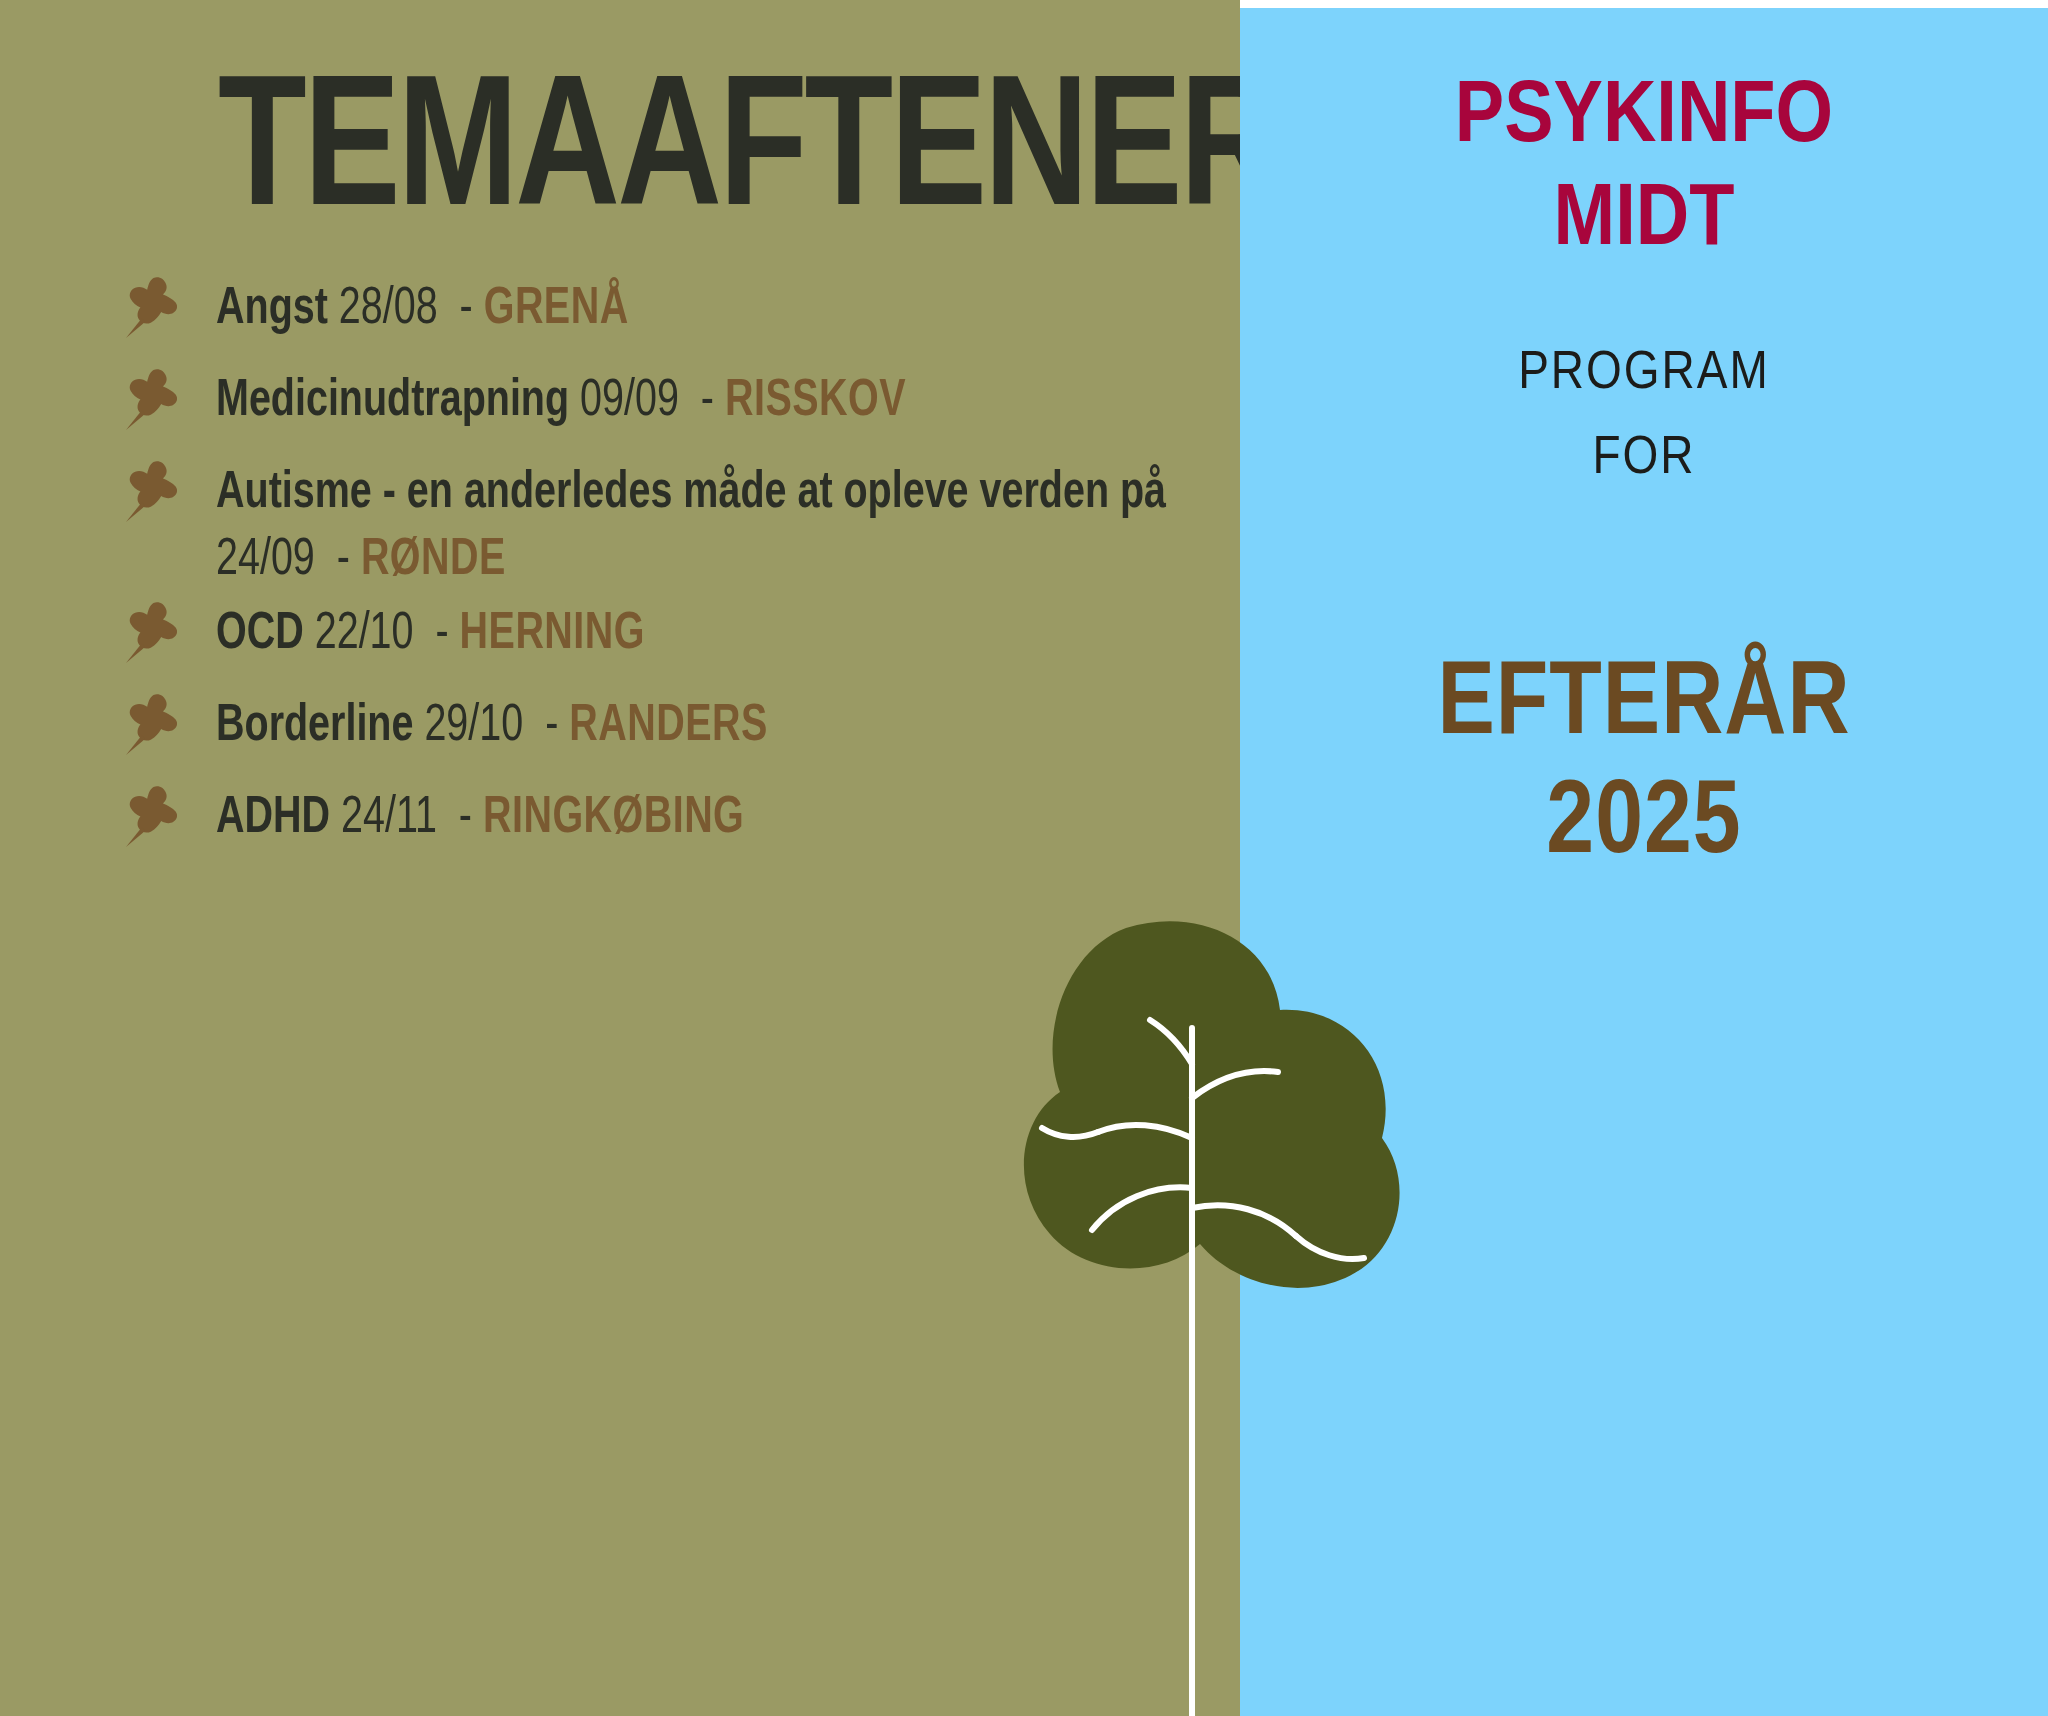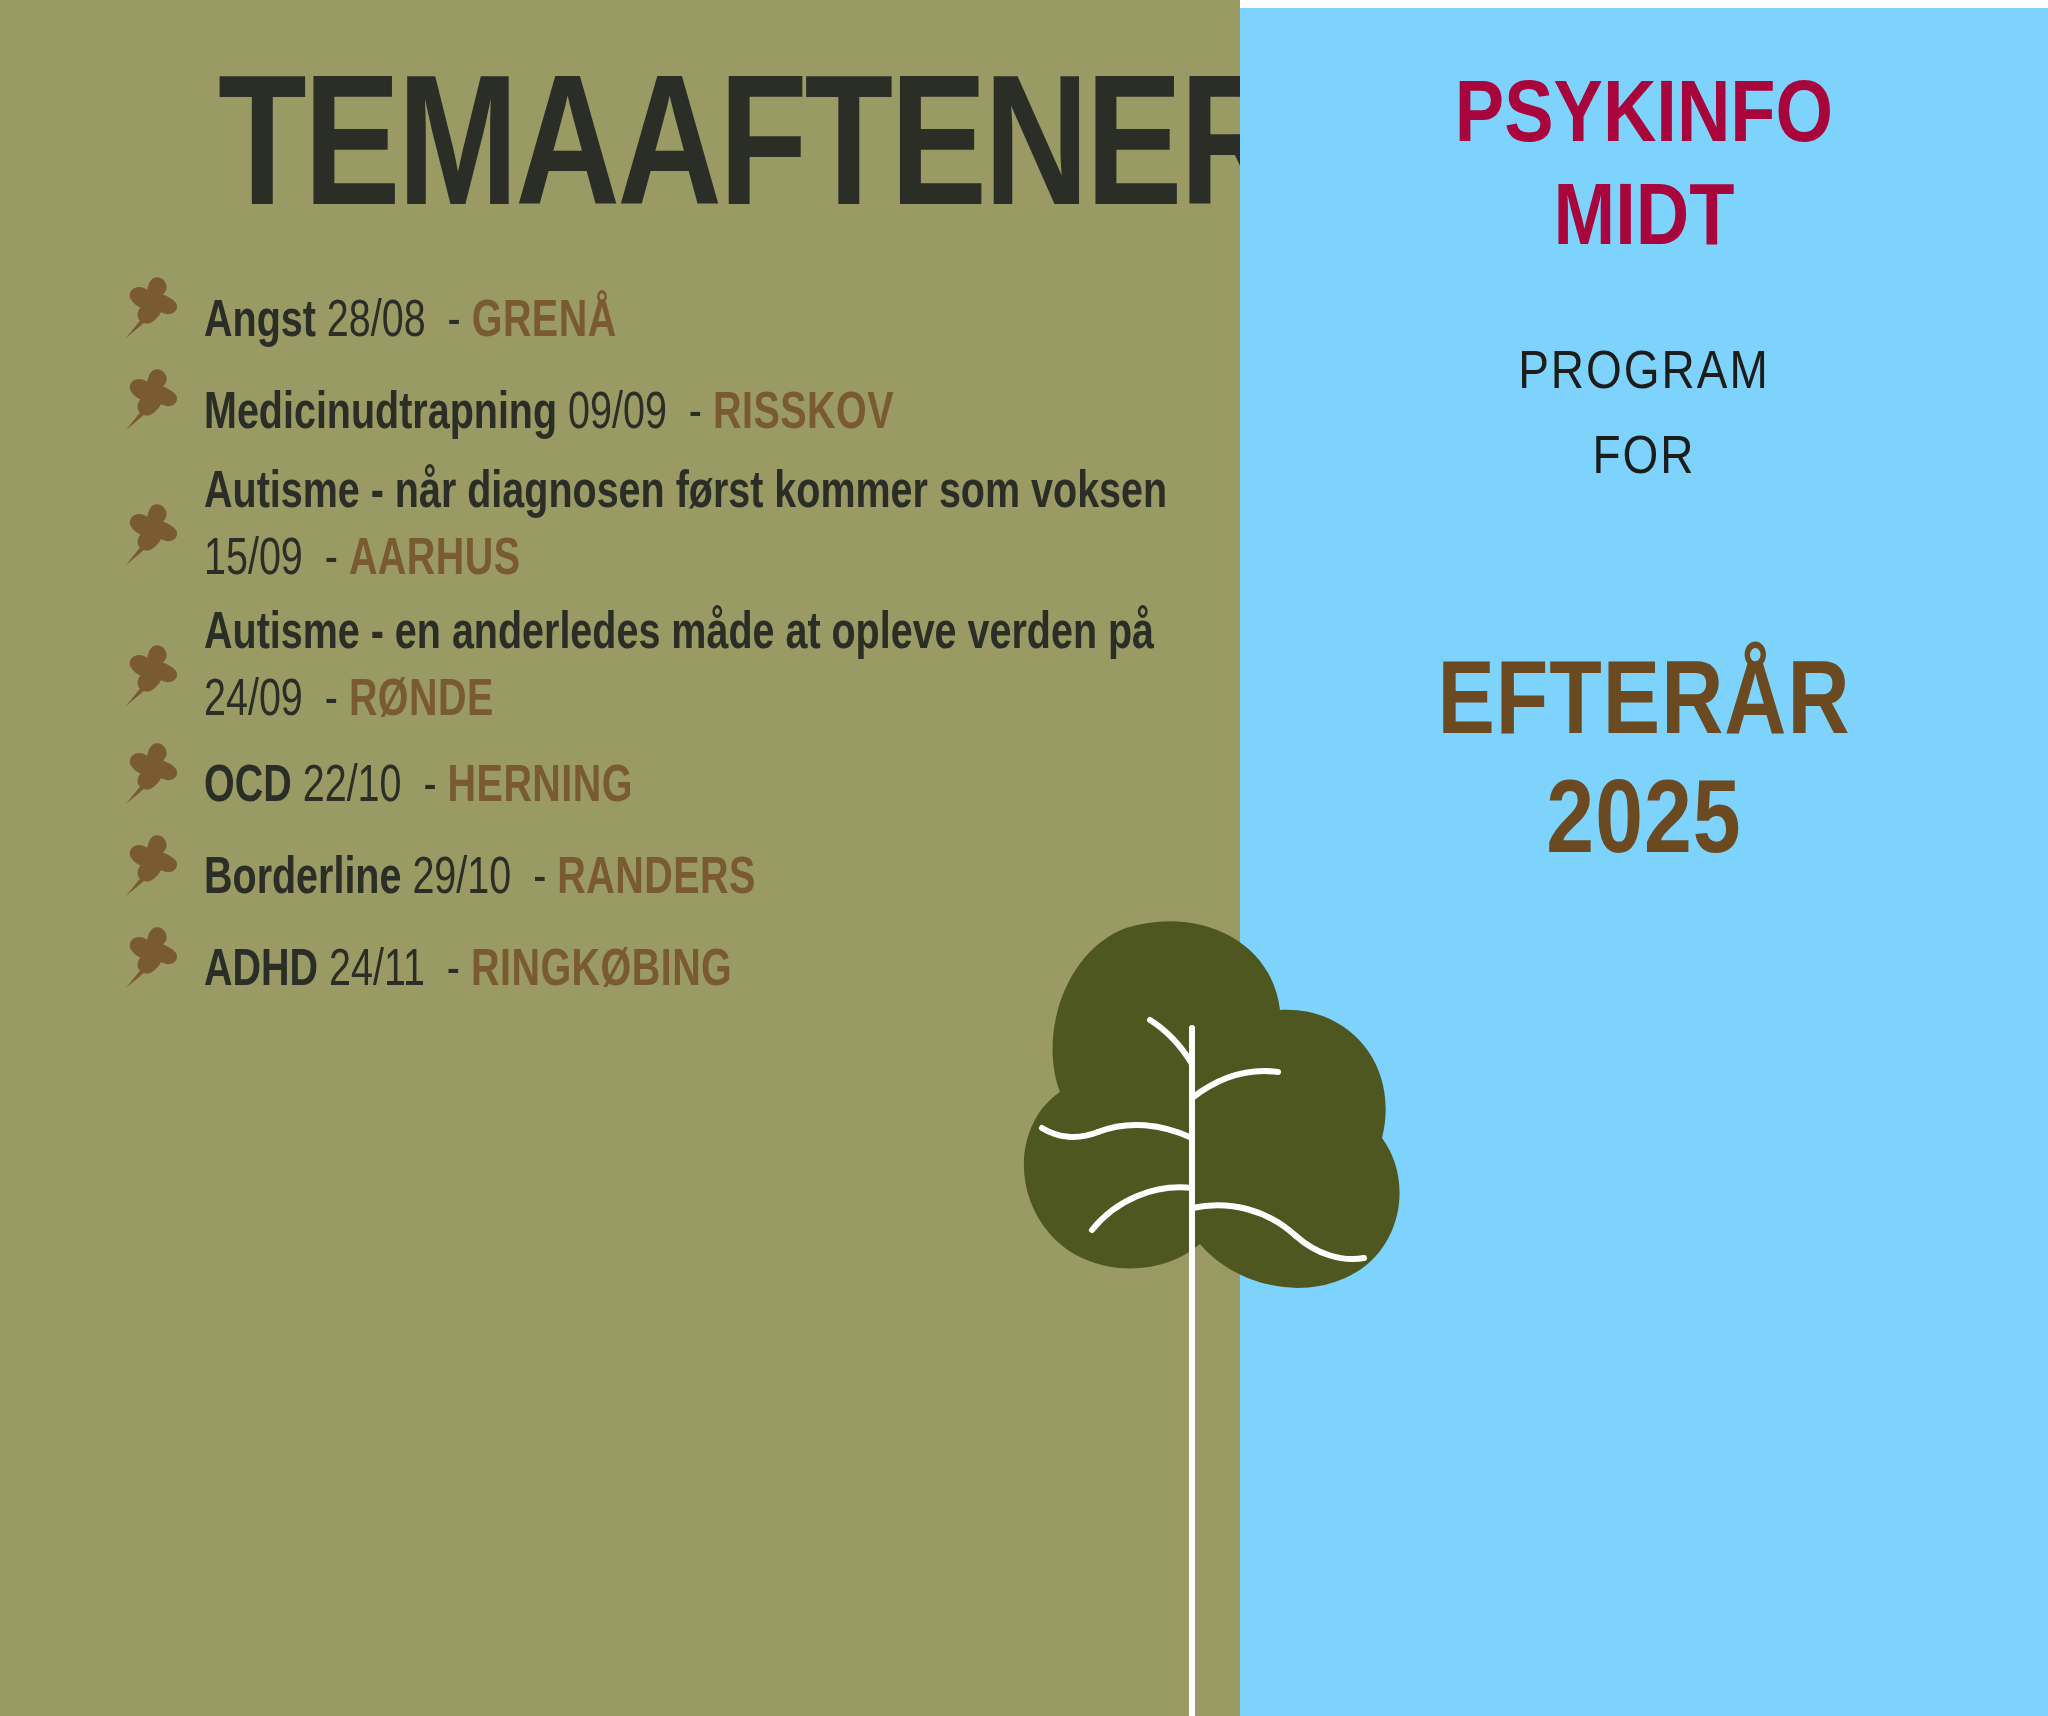--- a/index.html
+++ b/index.html
@@ -36,22 +36,23 @@
     white-space:nowrap;
   }
   
   .event-list{
     position:absolute;
     left:120px;top:272px;
     width:1430px;
   }
   .event-row{
     display:flex;
-    align-items:flex-end;
+    align-items:flex-start;
     margin-bottom:24px;
+    gap:12px;
   }
   .event-row.tall{margin-bottom:30px;}
   .pin-icon{
     flex:0 0 auto;
     width:62px;height:66px;
     margin-top:2px;
     margin-right:22px;
   }
   .pin-icon svg{display:block;}
   .event-text{
@@ -153,34 +154,20 @@
         <path d="M33.5 4 C39 2 44 5 46 10 C47.6 14 46 17.6 43 20.4
                  C47.8 22.4 52.6 24.8 55.6 28.6 C58.4 32.2 57 36.6 53.4 38.8
                  C49.6 41.2 45 40.2 41.2 38 C38.6 42.4 35.4 46.2 31.2 48.4
                  C26.6 50.8 21.6 49.4 19 45.6 C16.4 41.8 17.6 37 20.4 33.6
                  C16.4 31.6 12.6 28.8 10.6 24.8 C8.4 20.4 10.8 15.6 15.2 13.8
                  C19.4 12 23.8 13.4 27.2 15.8 C28.2 11.4 29.6 6.2 33.5 4 Z" fill="#7a5a31"></path>
         <path d="M22 44 L6 64 L25 48 Z" fill="#7a5a31"></path>
       </svg>
     </span>
         <div class="event-text"><span class="ev-name">Medicinudtrapning</span> <span class="ev-date">09/09</span>&nbsp; <span class="ev-dash">-</span> <span class="ev-city">RISSKOV</span></div>
-      </div>
-      <div class="event-row tall">
-    <span class="pin-icon">
-      <svg width="62" height="66" viewBox="0 0 62 66" aria-hidden="true">
-        <path d="M33.5 4 C39 2 44 5 46 10 C47.6 14 46 17.6 43 20.4
-                 C47.8 22.4 52.6 24.8 55.6 28.6 C58.4 32.2 57 36.6 53.4 38.8
-                 C49.6 41.2 45 40.2 41.2 38 C38.6 42.4 35.4 46.2 31.2 48.4
-                 C26.6 50.8 21.6 49.4 19 45.6 C16.4 41.8 17.6 37 20.4 33.6
-                 C16.4 31.6 12.6 28.8 10.6 24.8 C8.4 20.4 10.8 15.6 15.2 13.8
-                 C19.4 12 23.8 13.4 27.2 15.8 C28.2 11.4 29.6 6.2 33.5 4 Z" fill="#7a5a31"></path>
-        <path d="M22 44 L6 64 L25 48 Z" fill="#7a5a31"></path>
-      </svg>
-    </span>
-        <div class="event-text"><span class="ev-name">Autisme - når diagnosen først kommer som voksen</span><span class="ev-line2"><span class="ev-date">15/09</span>&nbsp; <span class="ev-dash">-</span> <span class="ev-city">AARHUS</span></span></div>
       </div>
       <div class="event-row tall">
     <span class="pin-icon">
       <svg width="62" height="66" viewBox="0 0 62 66" aria-hidden="true">
         <path d="M33.5 4 C39 2 44 5 46 10 C47.6 14 46 17.6 43 20.4
                  C47.8 22.4 52.6 24.8 55.6 28.6 C58.4 32.2 57 36.6 53.4 38.8
                  C49.6 41.2 45 40.2 41.2 38 C38.6 42.4 35.4 46.2 31.2 48.4
                  C26.6 50.8 21.6 49.4 19 45.6 C16.4 41.8 17.6 37 20.4 33.6
                  C16.4 31.6 12.6 28.8 10.6 24.8 C8.4 20.4 10.8 15.6 15.2 13.8
                  C19.4 12 23.8 13.4 27.2 15.8 C28.2 11.4 29.6 6.2 33.5 4 Z" fill="#7a5a31"></path>

